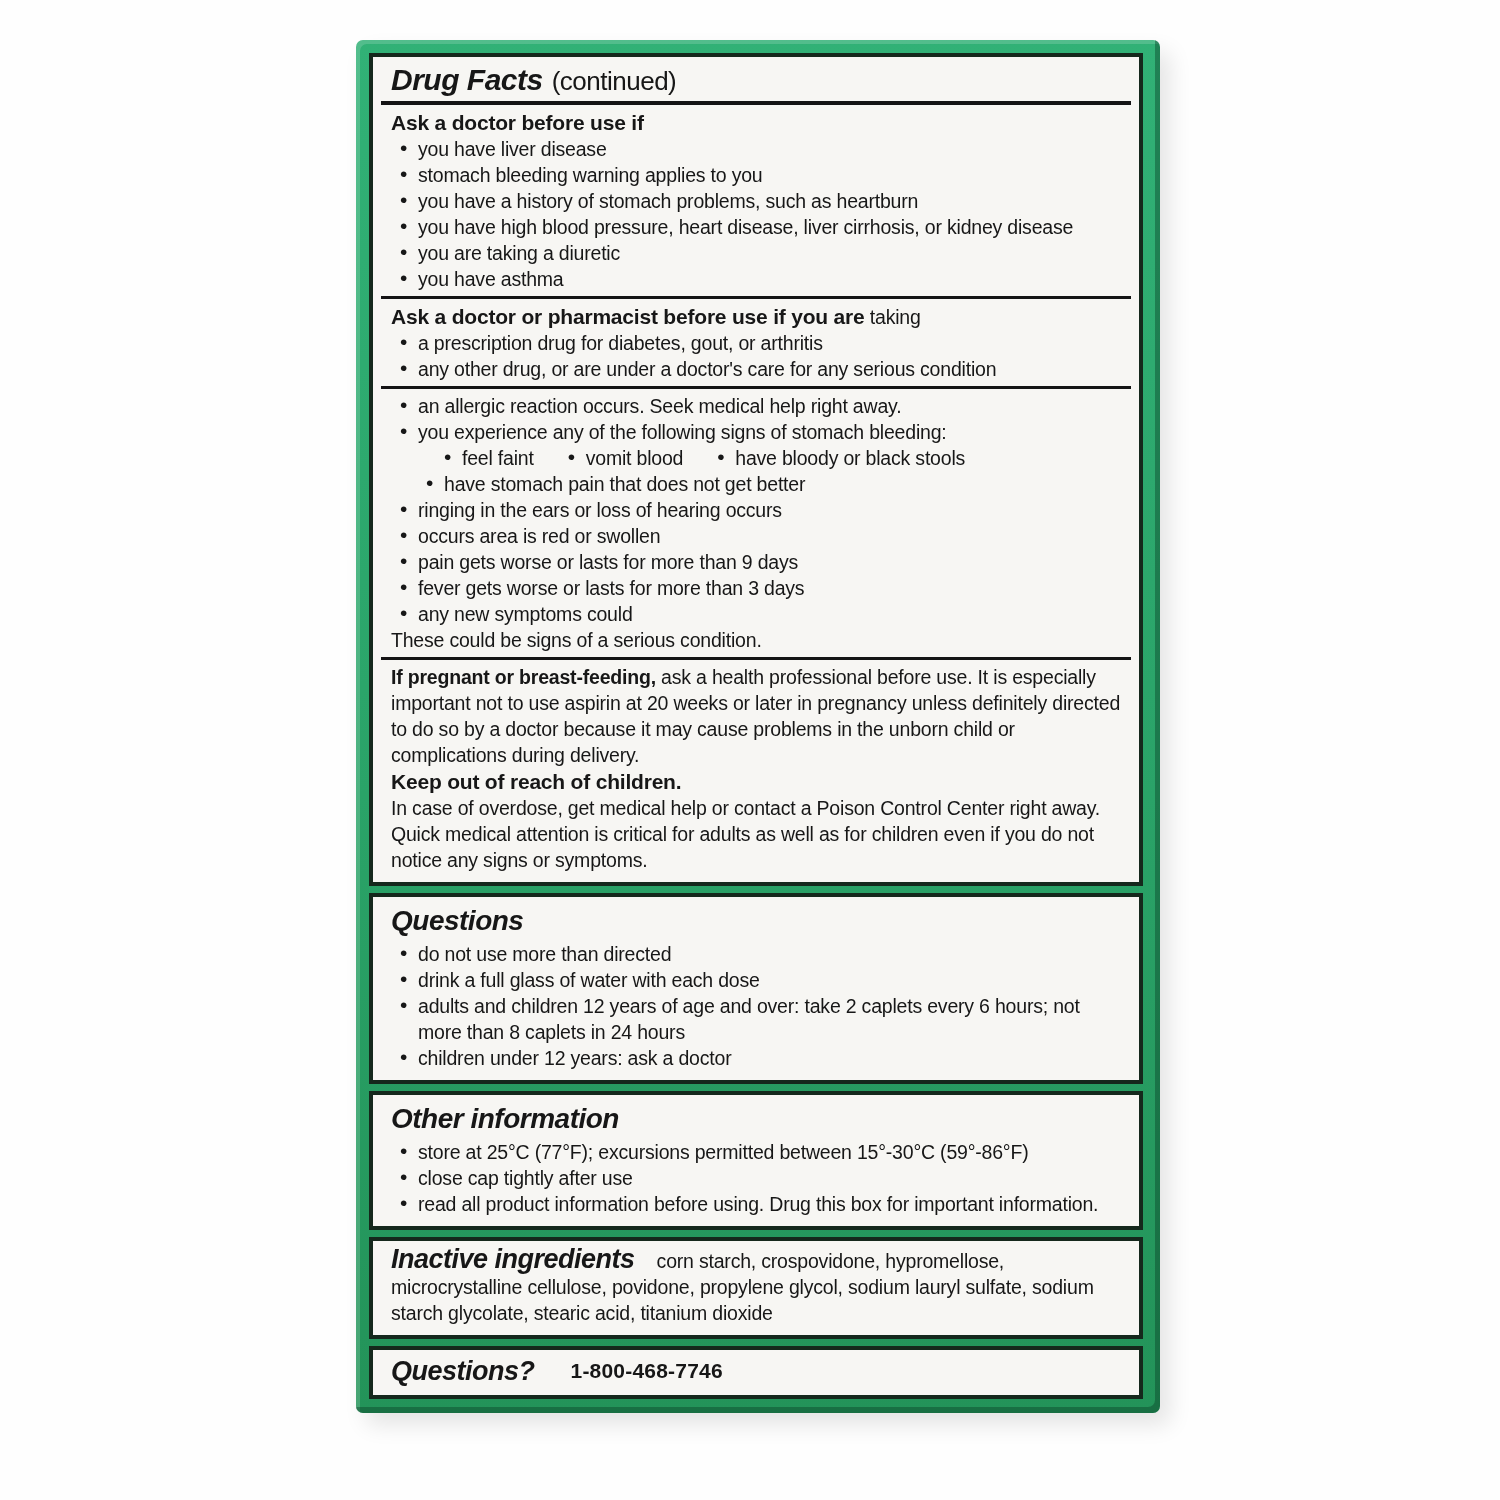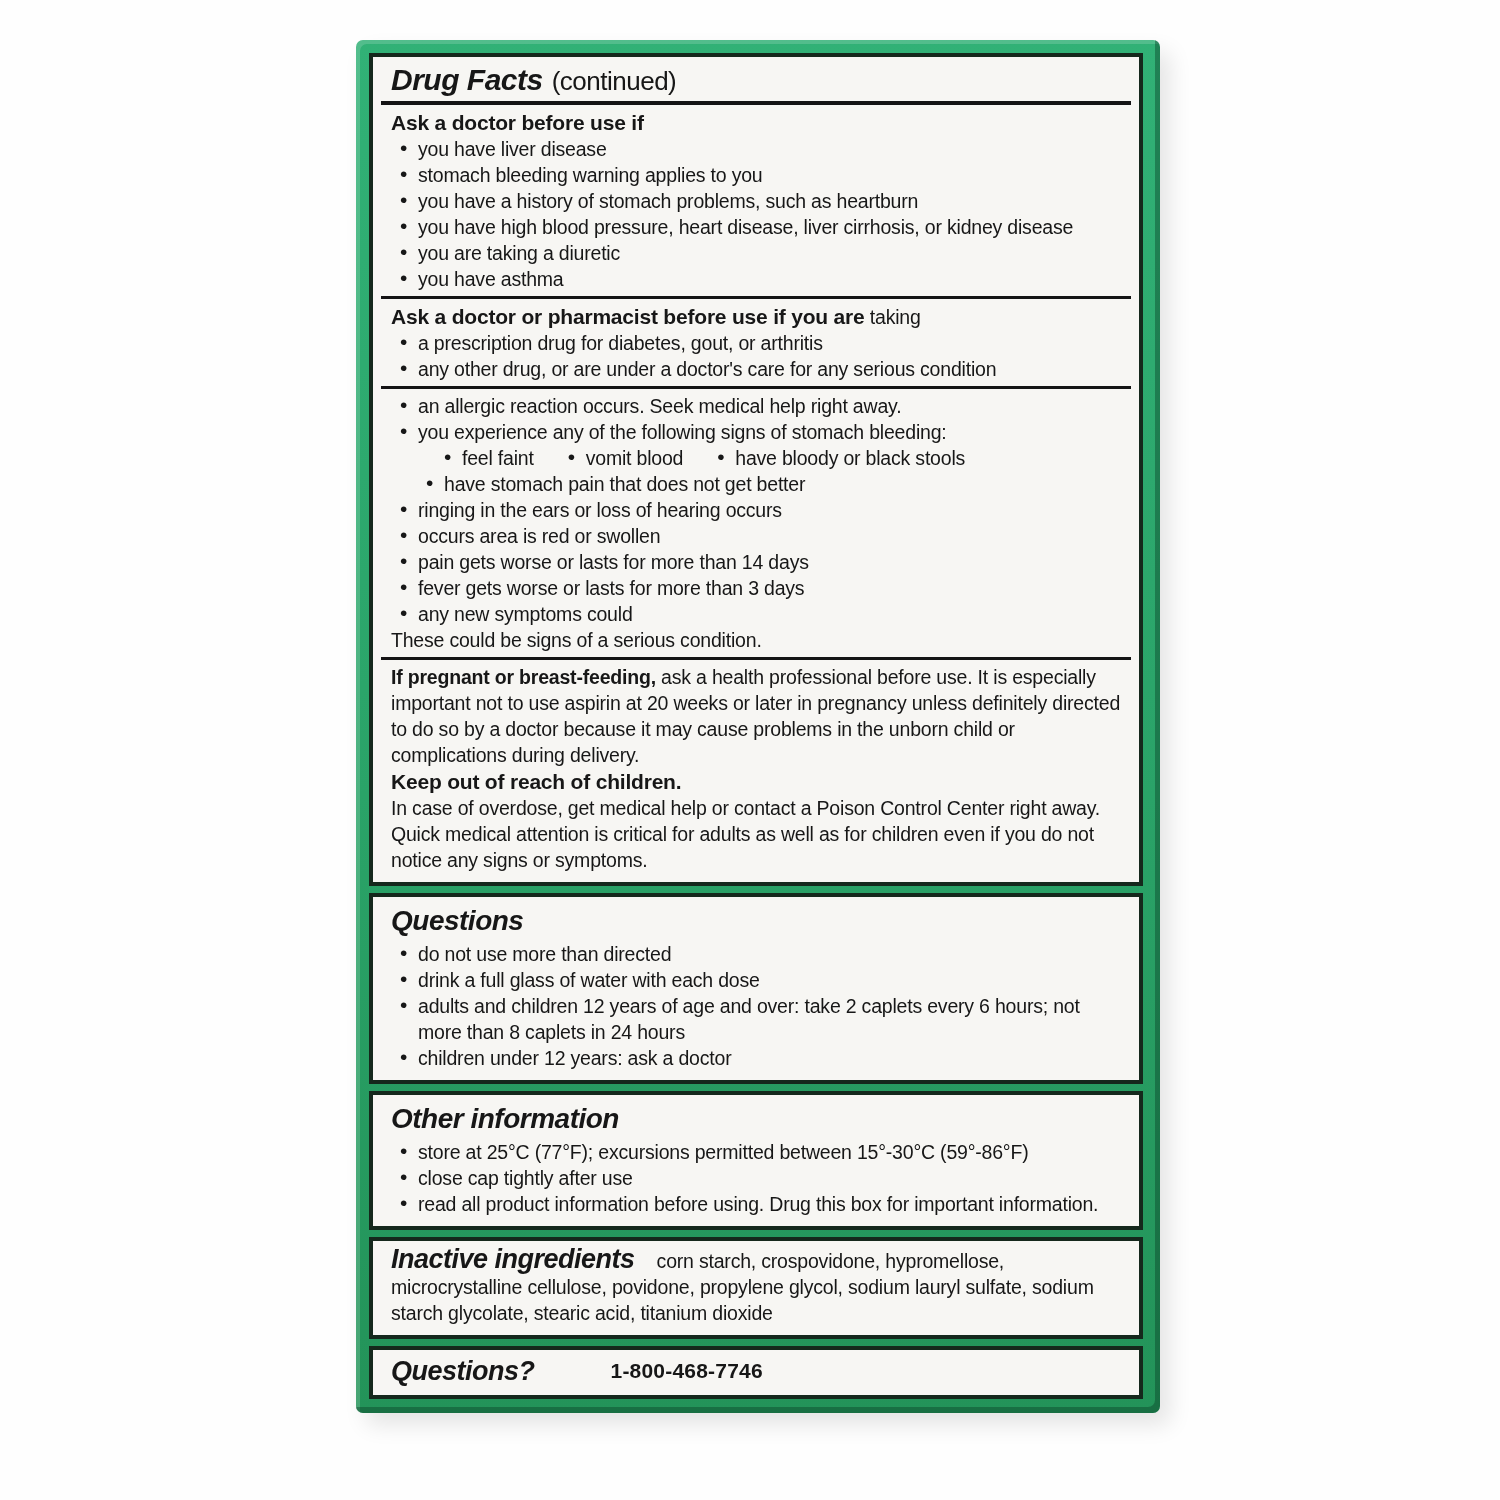--- a/index.html
+++ b/index.html
@@ -49,21 +49,21 @@
   .signs-row { display:flex; padding-left:53px; }
   .sign { position:relative; padding-left:18px; margin-right:34px; }
   .sign::before { content:"\2022"; position:absolute; left:0; top:-1px; font-size:21px; }
 
   .para { }
   .lead-bold { font-weight:700; }
 
   .inactive-line .sec-head-inline {
     font-style:italic; font-weight:700; font-size:27px; letter-spacing:-0.5px; margin-right:22px;
   }
-  .questions-row { display:flex; align-items:flex-end; padding:3px 0 2px 0;gap:40px; }
+  .questions-row { display:flex; align-items:flex-end; padding:3px 0 2px 0; }
   .questions-head { font-style:italic; font-weight:700; font-size:27px; letter-spacing:-0.5px; margin-right:36px; }
   .questions-phone { font-weight:700; font-size:21px; letter-spacing:0.2px; }
 </style>
 </head>
 <body>
 
 <div class="package">
 
   <div class="section body-text">
     <div>
@@ -92,21 +92,21 @@
     <div class="bullet">an allergic reaction occurs. Seek medical help right away.</div>
     <div class="bullet">you experience any of the following signs of stomach bleeding:</div>
     <div class="signs-row">
       <span class="sign">feel faint</span>
       <span class="sign">vomit blood</span>
       <span class="sign">have bloody or black stools</span>
     </div>
     <div class="bullet nested">have stomach pain that does not get better</div>
     <div class="bullet">ringing in the ears or loss of hearing occurs</div>
     <div class="bullet">occurs area is red or swollen</div>
-    <div class="bullet">pain gets worse or lasts for more than 14 days</div>
+    <div class="bullet">pain gets worse or lasts for more than 9 days</div>
     <div class="bullet">fever gets worse or lasts for more than 3 days</div>
     <div class="bullet">any new symptoms could</div>
     <div class="para">These could be signs of a serious condition.</div>
 
     <div class="rule"></div>
 
     <div class="para">
       <span class="lead-bold">If pregnant or breast-feeding,</span><span> ask a health professional before use. It is especially important not to use aspirin at 20 weeks or later in pregnancy unless definitely directed to do so by a doctor because it may cause problems in the unborn child or complications during delivery.</span>
     </div>
     <div class="sub-head">Keep out of reach of children.</div>

